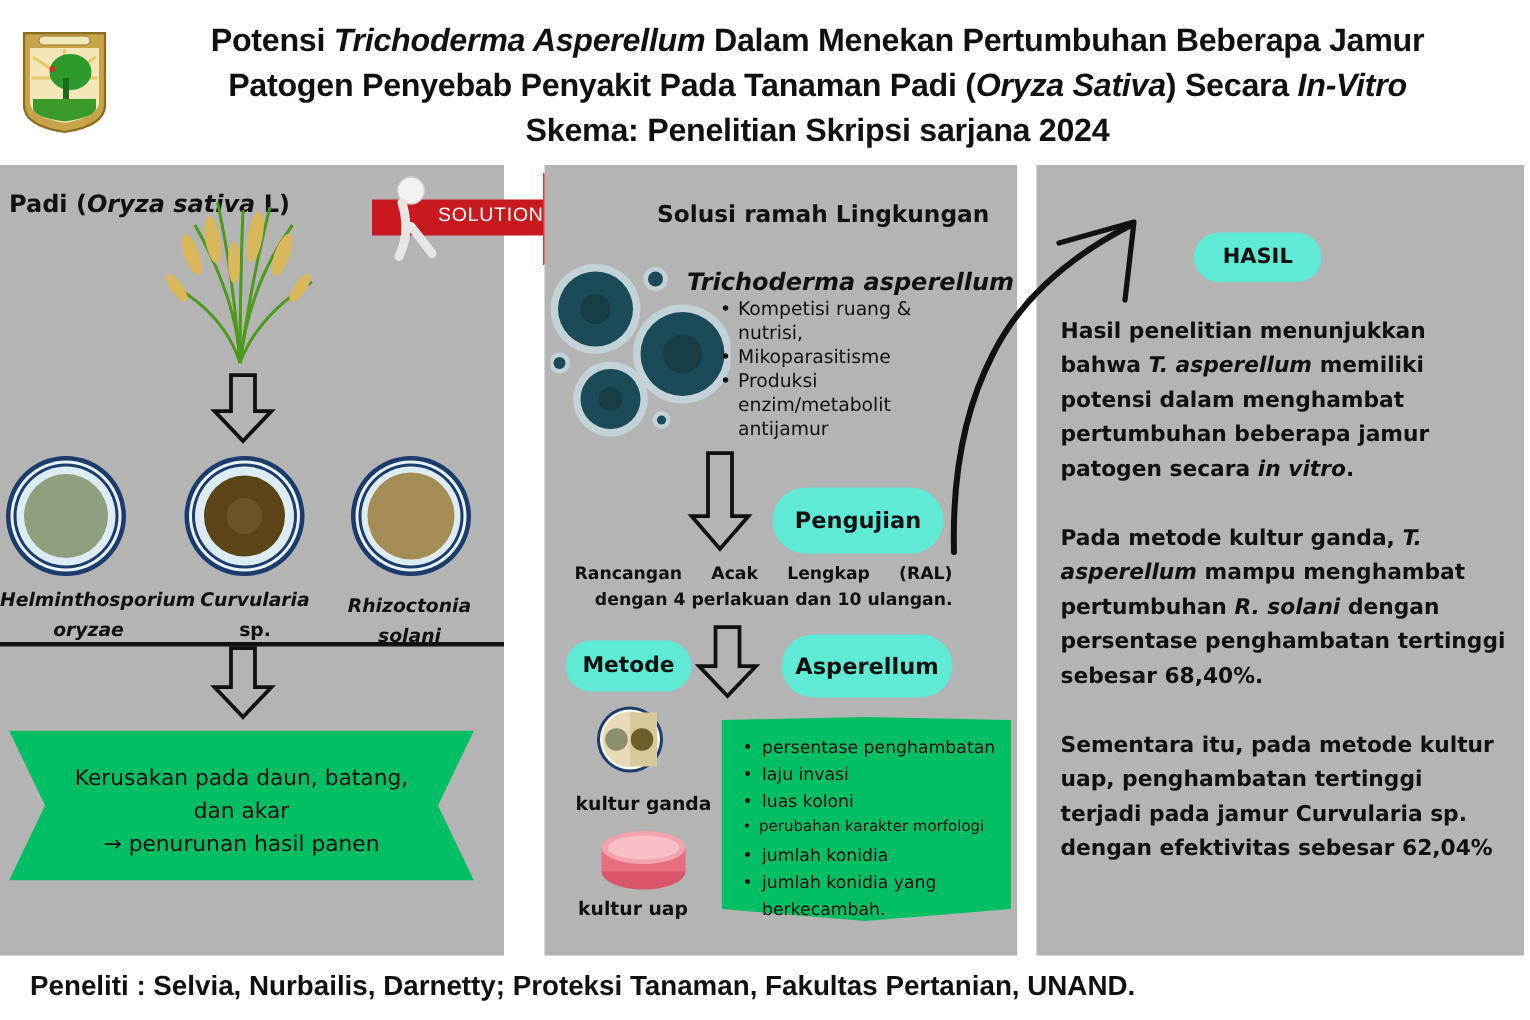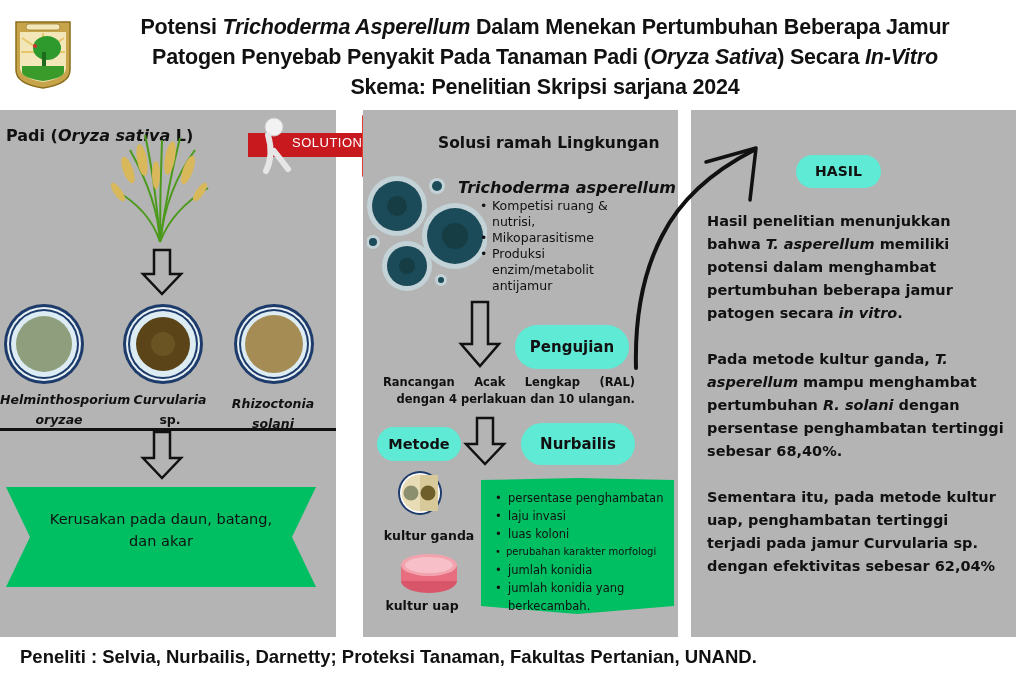--- a/index.html
+++ b/index.html
@@ -159,20 +159,21 @@
   <svg class="abs" style="left:140px; top:320px; width:44px; height:50px;" viewBox="0 0 44 50">
     <path d="M14 2 H30 V28 H41 L22 48 L3 28 H14 Z" fill="none" stroke="#111" stroke-width="2.5"></path>
   </svg>
 
   <svg class="banner" viewBox="0 0 310 100" preserveAspectRatio="none">
     <path d="M0 0 H310 L286 50 L310 100 H0 L24 50 Z" fill="#00bf63"></path>
   </svg>
   <div class="banner-text">
     <div>Kerusakan pada daun, batang,</div>
     <div>dan akar</div>
+    <div>→ penurunan hasil panen</div>
   </div>
 </div>
 
 <svg class="solution-arrow" viewBox="0 0 160 62">
   <rect x="0" y="18" width="118" height="24" fill="#c8191f"></rect>
   <path d="M114 0 L160 30 L114 62 Z" fill="#e53a34"></path>
   <rect x="114" y="18" width="10" height="24" fill="#e53a34"></rect>
   <circle cx="26" cy="12" r="9" fill="#f2f2f2" stroke="#ccc"></circle>
   <path d="M20 20 Q26 40 18 56 M26 36 Q34 46 40 54" stroke="#e6e6e6" stroke-width="6" fill="none" stroke-linecap="round"></path>
 </svg>
@@ -219,21 +220,21 @@
       <span>Lengkap</span>
       <span>(RAL)</span>
     </div>
     <div>dengan 4 perlakuan dan 10 ulangan.</div>
   </div>
 
   <div class="pill" style="left:14px; top:317px; width:84px; height:34px; line-height:34px; font-size:14.5px;">Metode</div>
   <svg class="abs" style="left:100px; top:306px; width:44px; height:50px;" viewBox="0 0 44 50">
     <path d="M14 2 H30 V28 H41 L22 48 L3 28 H14 Z" fill="none" stroke="#111" stroke-width="2.5"></path>
   </svg>
-  <div class="pill" style="left:158px; top:313px; width:114px; height:42px; line-height:42px; font-size:15px;">Nurbailis</div>
+  <div class="pill" style="left:158px; top:313px; width:114px; height:42px; line-height:42px; font-size:15px;">Asperellum</div>
 
   <svg class="abs" style="left:34px; top:360px; width:46px; height:46px;" viewBox="0 0 46 46">
     <circle cx="23" cy="23" r="22" fill="#1d3b6b"></circle>
       <circle cx="23" cy="23" r="20" fill="#fff"></circle>
     <circle cx="23" cy="23" r="18.5" fill="#e8dcb6"></circle>
     <rect x="23" y="5" width="18" height="36" fill="#d8c99a"></rect>
     <circle cx="14" cy="23" r="7.5" fill="#8c8f6e"></circle>
       <circle cx="31" cy="23" r="7.5" fill="#6d5e2a"></circle>
   </svg>
   <div class="abs method-label" style="left:16px; top:418px; width:100px;">kultur ganda</div>

